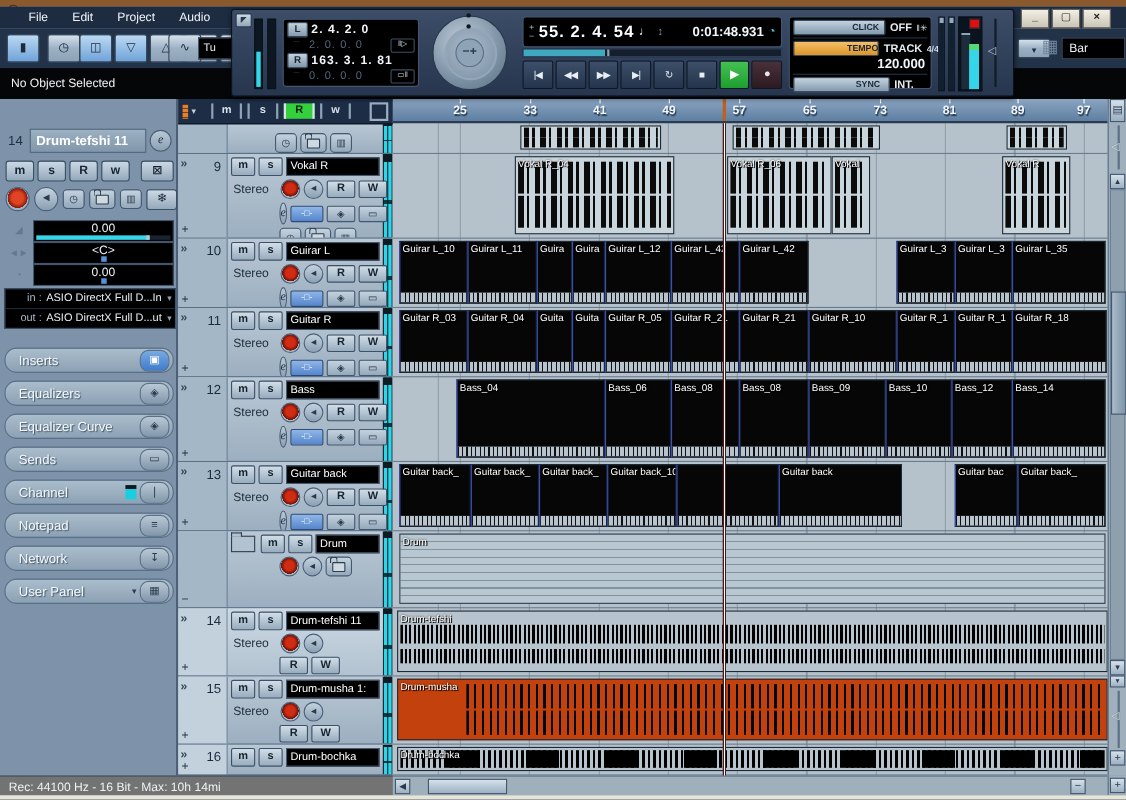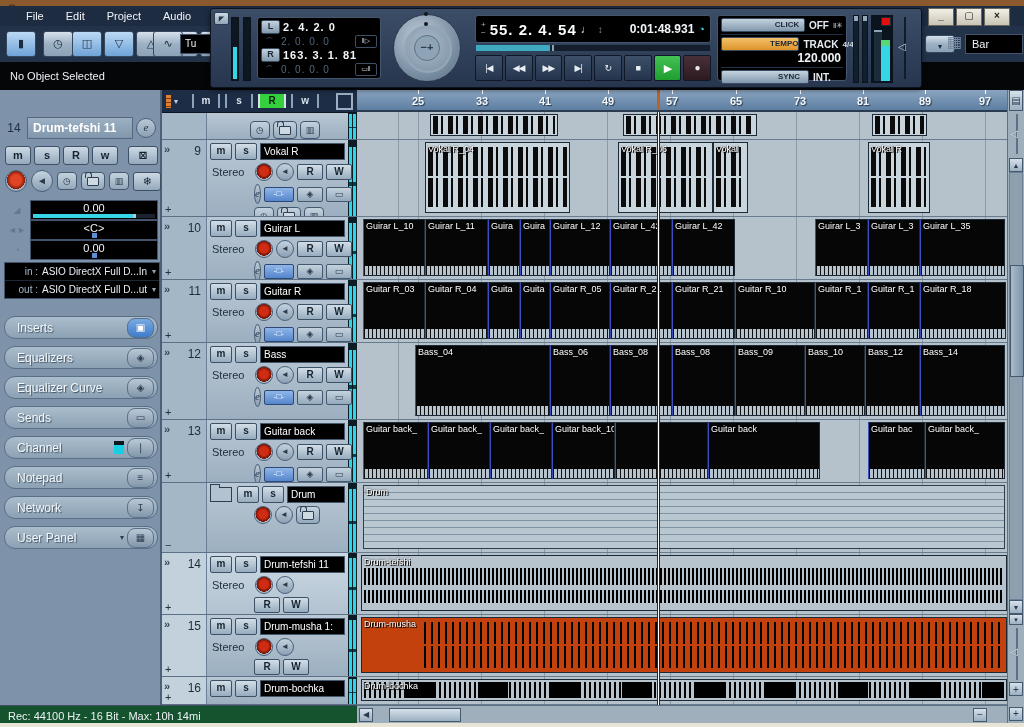--- a/index.html
+++ b/index.html
@@ -184,21 +184,21 @@
     background:linear-gradient(180deg,#8aa4c0,#5e7fa2);border-bottom:2px solid #2c3c50;box-sizing:border-box;}
   .rtick{position:absolute;top:5px;color:#f2f6fa;font-size:11px;font-weight:bold;text-shadow:1px 1px 1px rgba(20,35,50,.8);}
   .rtick::before{content:"";position:absolute;left:6px;top:-5px;width:1px;height:4px;background:#fff;}
   #ruler-marker{position:absolute;top:0;width:3px;height:100%;background:#c06020;}
   #arrange-bg{position:absolute;left:0;top:112px;width:650px;height:593px;background:#b6c2cb;
     background-image:repeating-linear-gradient(90deg,rgba(70,88,104,.38) 0 1px,rgba(0,0,0,0) 1px 63px);background-position:61px 0;}
   .arow{position:absolute;left:0;width:650px;border-bottom:1px solid #687c8e;box-sizing:border-box;}
   .clip{position:absolute;top:2px;bottom:3px;border:1px solid #1d2936;box-sizing:border-box;overflow:hidden;}
   .clip-label{position:absolute;top:1px;left:2px;font-size:9px;color:#fff;white-space:nowrap;z-index:2;
     text-shadow:1px 1px 0 #000,0 0 2px #000;}
-  .v-vocal{background:#c9d5dc;}
+  .v-vocal{background:#c9d5dc;margin-left:43px;}
   .wvb{position:absolute;left:2px;right:2px;height:42%;
     background:repeating-linear-gradient(90deg,#0b0b0b 0 5px,rgba(0,0,0,0) 5px 8px,#0b0b0b 8px 10px,rgba(0,0,0,0) 10px 15px);}
   .wvb.b1{top:6%}.wvb.b2{bottom:7%}
   .v-dense{background:#060606;border-left:1px solid #3a4ec0;}
   .wfb{position:absolute;left:0;right:0;bottom:0;height:9px;
     background:#b6c3cc;background-image:repeating-linear-gradient(90deg,#101010 0 1px,rgba(0,0,0,0) 1px 4px);}
   .v-folder{background:#b9c7d1;background-image:repeating-linear-gradient(180deg,rgba(0,0,0,0) 0 6px,#7f93a3 6px 7px);border:1px solid #2e3f4e;}
   .v-tefshi{background:#b8c4cd;}
   .tfb{position:absolute;left:2px;right:2px;background:repeating-linear-gradient(90deg,#000 0 2px,rgba(0,0,0,0) 2px 4px);}
   .tfb.t1{top:12px;height:17px;}
@@ -229,21 +229,21 @@
   #rc-plus{top:592px;height:14px;font-size:10px;line-height:13px;}
   #hscroll{position:absolute;left:357px;top:705px;width:650px;height:18px;background:#9fafbc;border-top:1px solid #5c7186;box-sizing:border-box;}
   .hq{position:absolute;top:2px;height:14px;background:linear-gradient(180deg,#d6e1ea,#9cb0c2);border:1px solid #44586e;
     text-align:center;color:#2a3a4c;font-size:8px;line-height:12px;box-sizing:border-box;}
   #hs-left{left:2px;width:14px;}
   #hs-thumb{left:32px;width:72px;}
   #hs-minus{left:616px;width:14px;font-size:10px;}
   #corner{position:absolute;left:1007px;top:705px;width:17px;height:18px;background:#9fafbc;border-left:1px solid #5c7186;box-sizing:border-box;}
   #corner .hq{left:1px;width:14px;font-size:10px;}
   
-  #statusbar{position:absolute;left:0;top:705px;width:357px;height:18px;background:#14532d;border-top:1px solid #3c4f64;box-sizing:border-box;}
+  #statusbar{position:absolute;left:0;top:705px;width:357px;height:18px;background:#737373;border-top:1px solid #3c4f64;box-sizing:border-box;}
   #statusbar span{color:#eef2f6;font-size:11px;line-height:17px;padding-left:8px;display:inline-block;white-space:nowrap;}
   #bottomstrip{position:absolute;left:0;top:723px;width:1024px;height:4px;background:#e8e4d6;}
 </style>
 </head>
 <body>
 
 <div id="screen">
 
   <div id="titlestrip"></div>
   <div id="applogo">◉</div>

